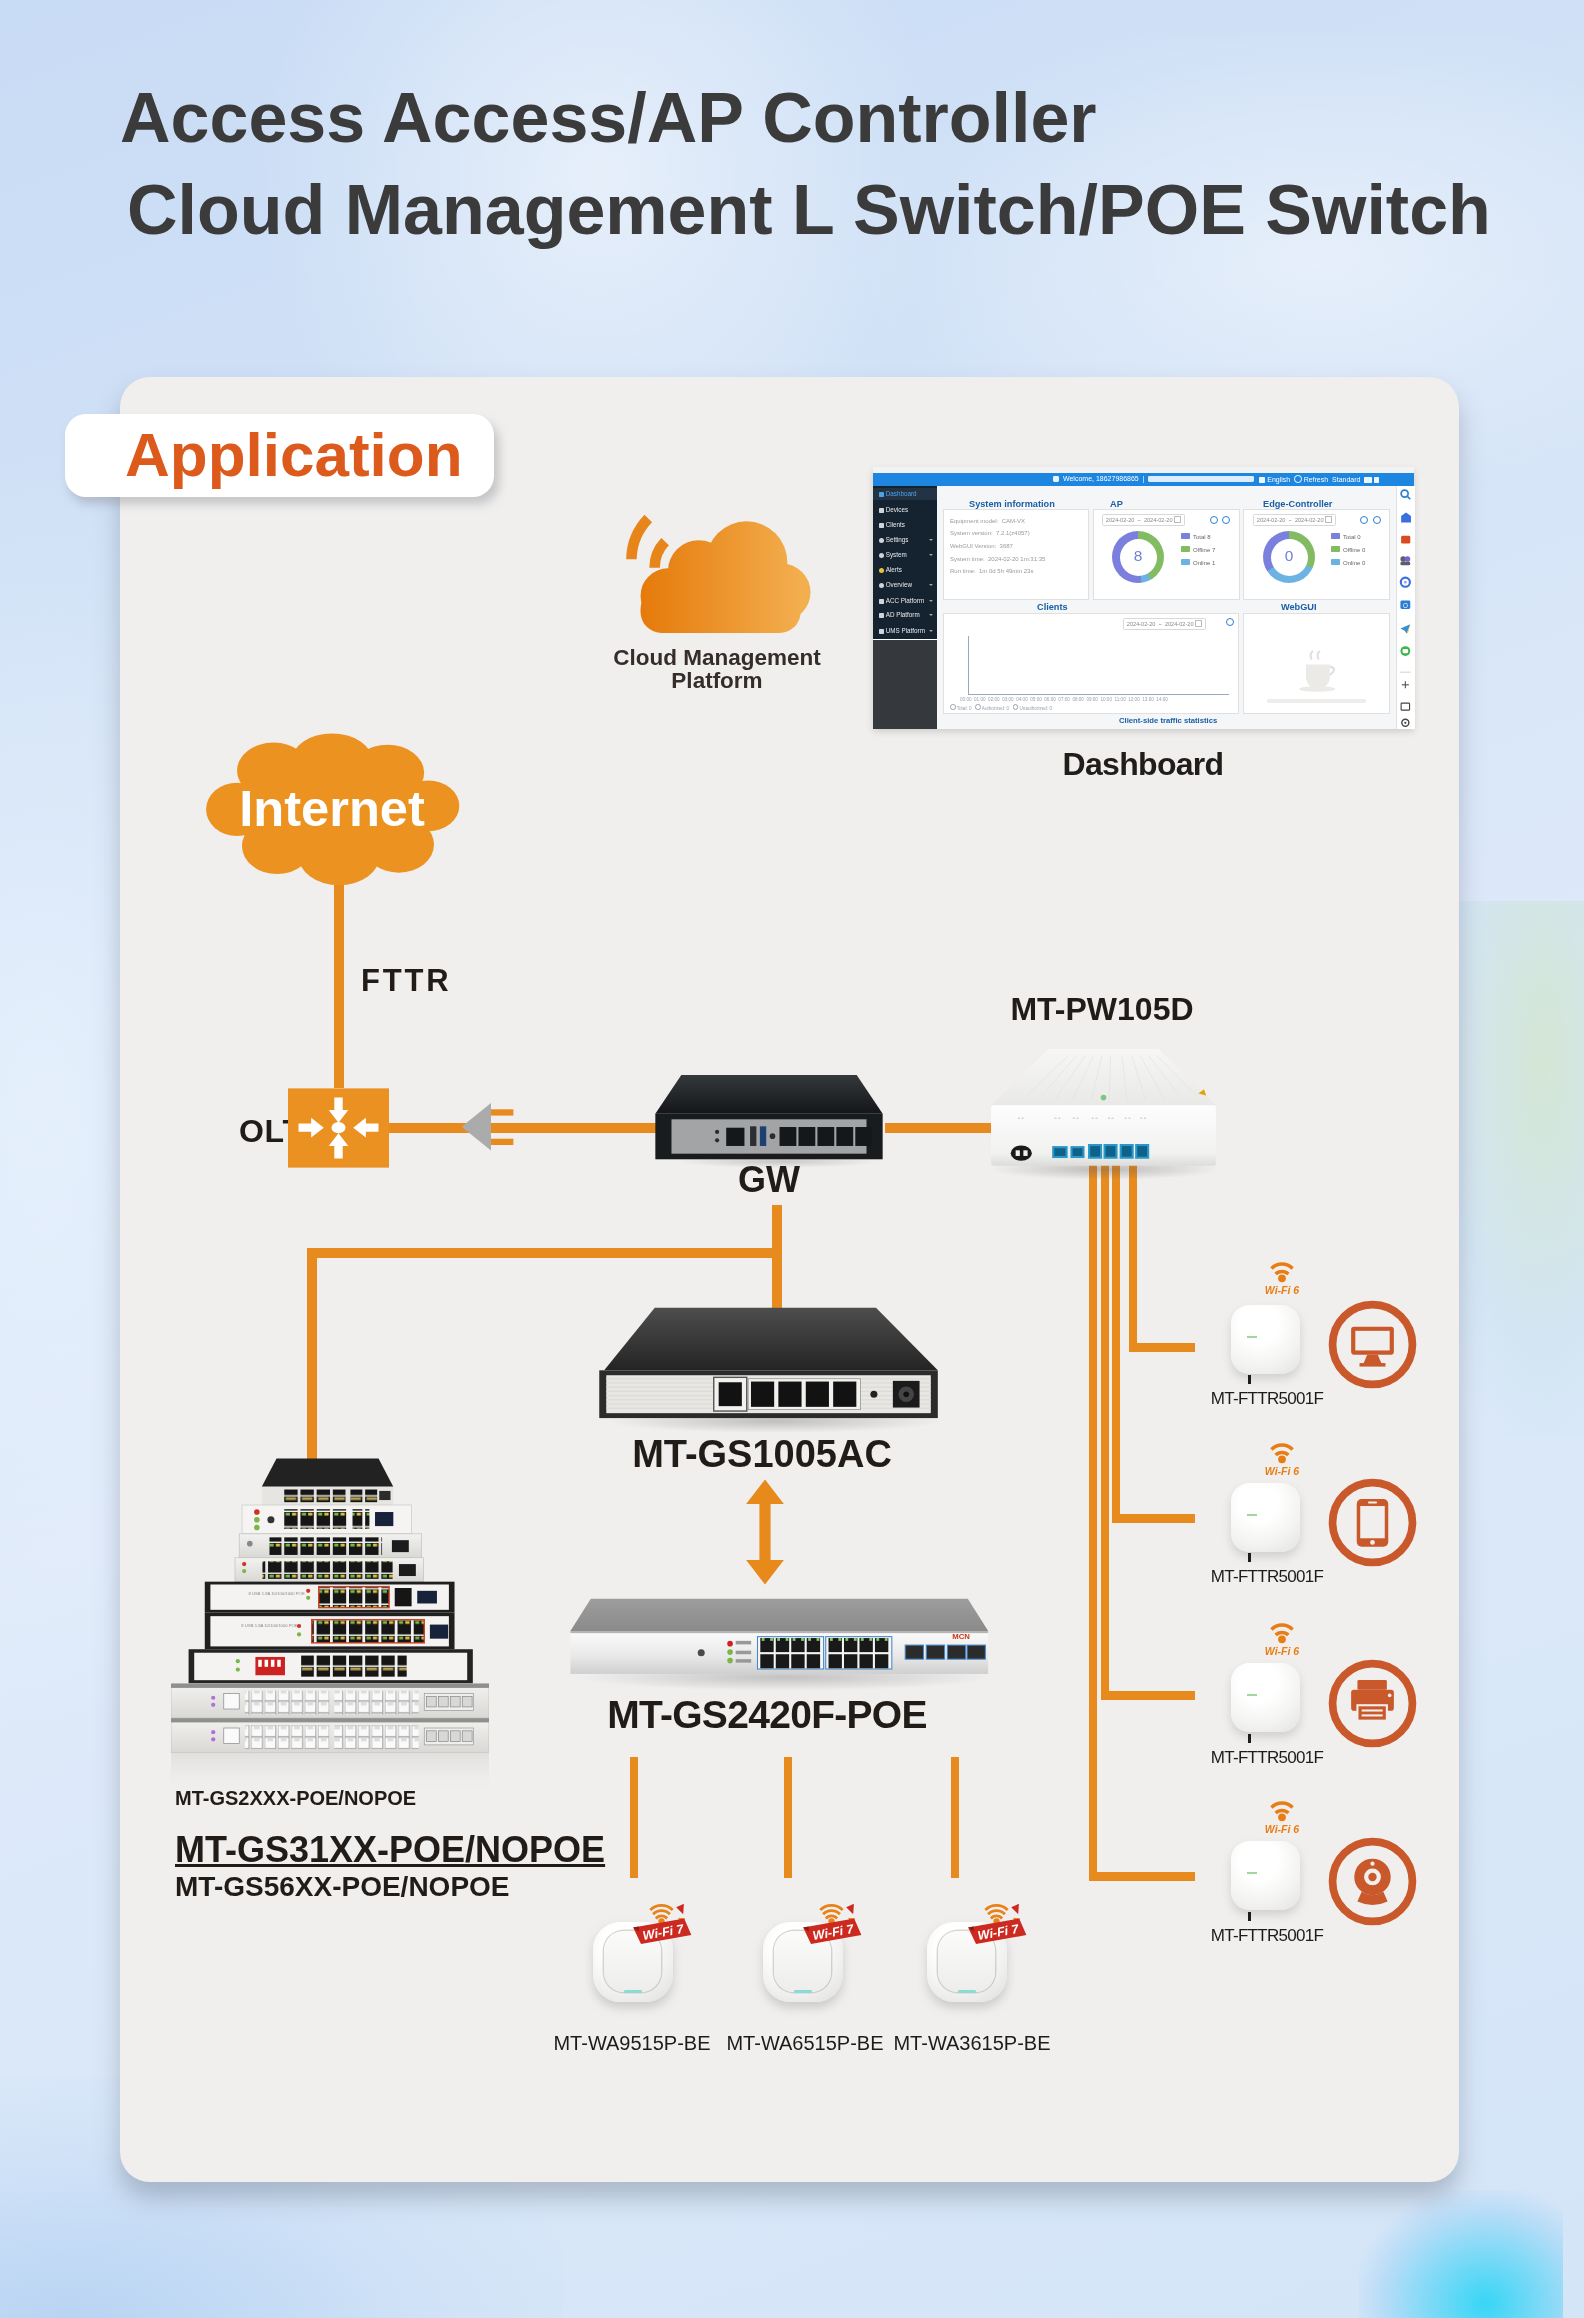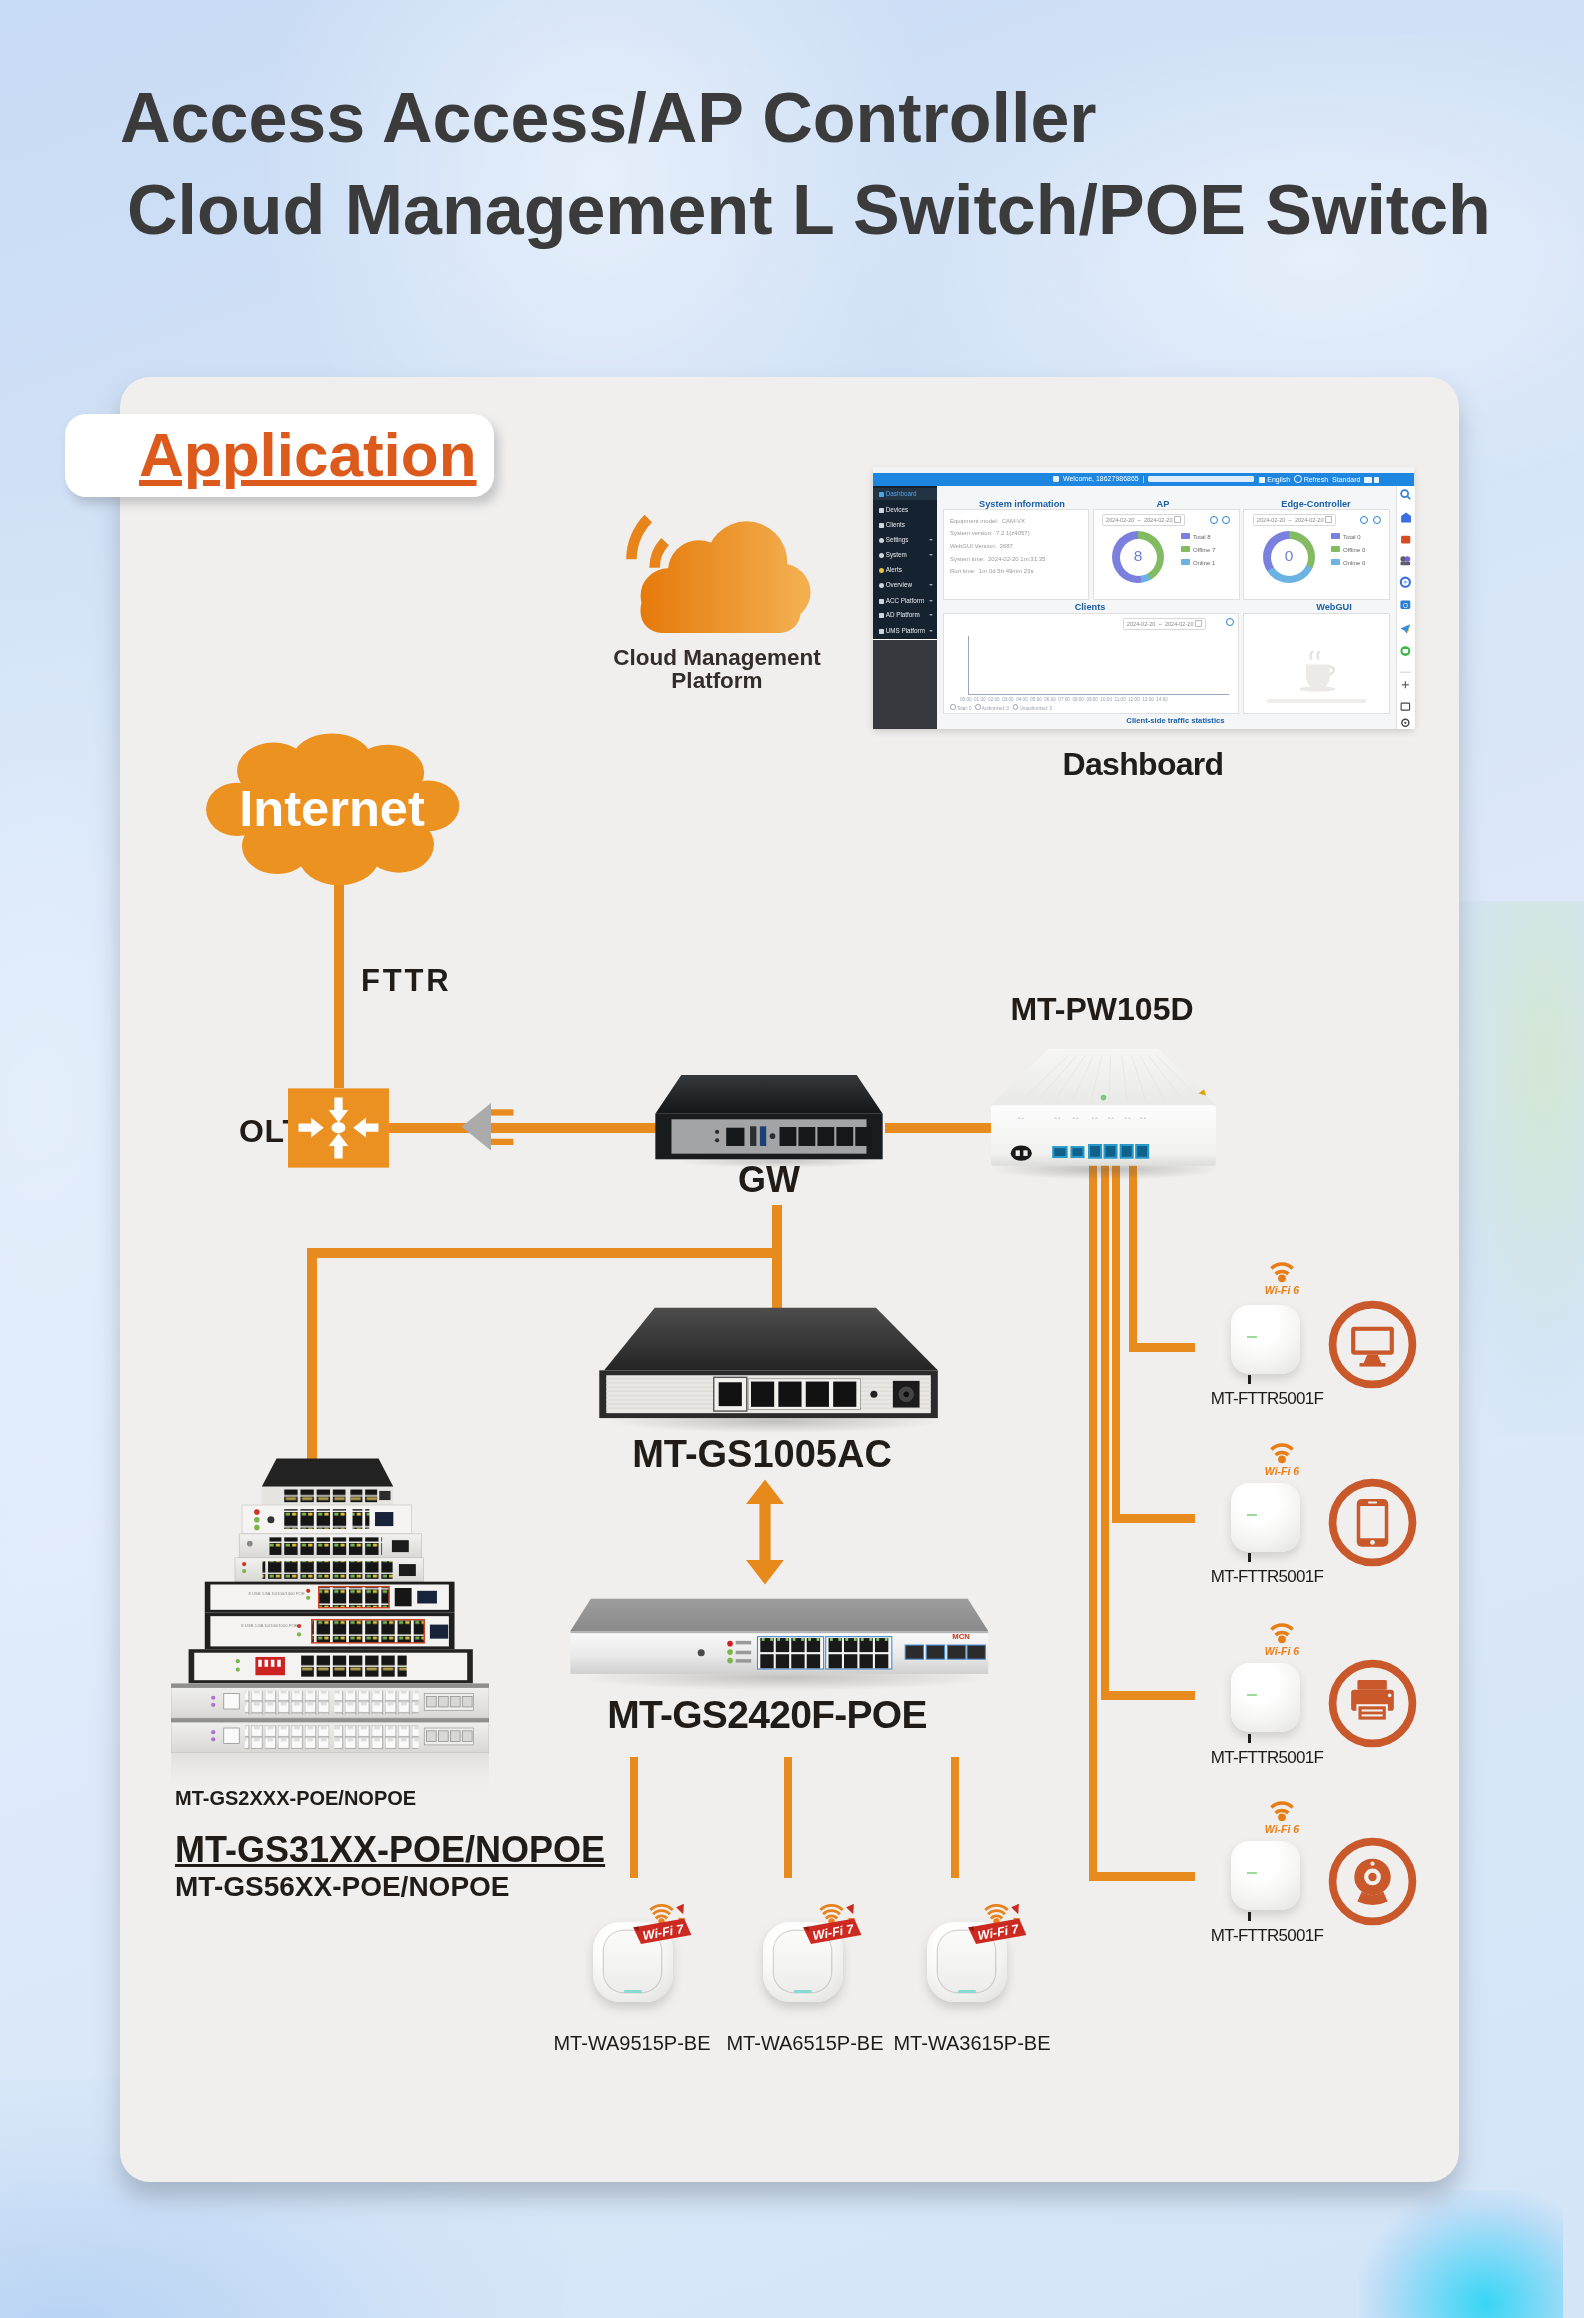--- a/index.html
+++ b/index.html
@@ -11,38 +11,38 @@
 #bgs2{left:-246px;top:422px;width:634px;height:1338px;background:radial-gradient(ellipse at 45% 50%,rgba(240,247,255,.55),rgba(240,247,255,0) 68%);}
 #bgs3{left:1422px;top:901px;width:162px;height:535px;background:radial-gradient(ellipse at 75% 30%,rgba(203,228,182,.55),rgba(188,220,228,.28) 55%,rgba(200,225,240,0) 78%);}
 #bgs4{left:1359px;top:2190px;width:204px;height:129px;background:radial-gradient(ellipse at 62% 88%,rgba(47,213,246,.95),rgba(120,200,245,.3) 58%,rgba(120,200,245,0) 75%);}
 #bgs5{left:-141px;top:2077px;width:704px;height:317px;background:radial-gradient(ellipse at 30% 80%,rgba(170,203,241,.7),rgba(190,215,245,.22) 55%,rgba(255,255,255,0) 78%);}
 #bgs6{left:810px;top:35px;width:845px;height:493px;background:radial-gradient(ellipse at 60% 45%,rgba(255,255,255,.45),rgba(255,255,255,0) 65%);}
 
 .title{left:120px;color:#3b3b3b;font-weight:bold;font-size:70px;letter-spacing:0px;white-space:nowrap;}
 
 #panel{left:120px;top:377px;width:1339px;height:1805px;background:#f0efee;border-radius:30px;box-shadow:0 15.5px 25px rgba(100,110,125,.38);}
 #badge{left:65px;top:414px;width:429px;height:83px;background:#fff;border-radius:21px;box-shadow:4.2px 7px 10px rgba(120,120,130,.35);}
-#badge span{position:absolute;left:74px;top:5px;font-size:62px;font-weight:bold;color:#dd5a1d;text-decoration:underline;}
+#badge span{position:absolute;left:60px;top:5px;font-size:62px;font-weight:bold;color:#dd5a1d;}
 .lbl{position:absolute;color:#221c18;font-weight:bold;white-space:nowrap;}
 .line{position:absolute;background:#e88b1e;}
 .ctr{text-align:center;transform:translateX(-50%);}
 .ap7{position:absolute;width:80px;height:80px;border-radius:27px;background:radial-gradient(circle at 40% 30%,#ffffff 30%,#f0f0ee 65%,#dededb);box-shadow:0 5.6px 10px rgba(140,140,140,.35);}
 .ap7 i{position:absolute;left:11.3px;top:9.2px;width:57px;height:61px;border-radius:20px;background:linear-gradient(180deg,#fbfbfa,#ededeb);box-shadow:0 0 0 1.4px rgba(165,165,160,.45);}
 .ap7 b{position:absolute;left:31px;top:68px;width:17.6px;height:2.8px;border-radius:1.4px;background:#8adbd4;}
 .ap6{position:absolute;width:69px;height:69px;border-radius:18.3px;background:radial-gradient(circle at 40% 28%,#ffffff 30%,#f3f3f1 65%,#e2e2df);box-shadow:0 5px 8.4px rgba(140,140,140,.3);}
 .ap6::after{content:"";position:absolute;left:15.5px;top:31px;width:10px;height:2.1px;background:#9fd89a;}
 .stem{position:absolute;width:2.8px;height:9.2px;background:#1c1c1c;}
 #dash{left:873px;top:467px;width:541px;height:262px;background:#ffffff;box-shadow:0 2.8px 7px rgba(0,0,0,.15);}
 #dash .tb{font-size:7px;color:#ffffff;white-space:nowrap;}
 #dash .sbi{left:5.6px;font-size:6.3px;color:#e8eaec;white-space:nowrap;}
 #dash .sbi span{font-size:5.6px;margin-right:2.1px;color:#cfd4d8;}
 #dash .sbi i{position:absolute;right:-51px;font-style:normal;color:#aab;}
 #dash .sbi{width:56px;}
 #dash .sbi i{right:1.4px;}
-#dash .dtt{font-size:9.2px;font-weight:bold;color:#1b5fa5;text-align:center;}
+#dash .dtt{font-size:9.2px;font-weight:bold;color:#1b5fa5;}
 #dash .card{background:#ffffff;border:0.7px solid #e0e0e0;}
 #dash .sit{font-size:6px;color:#9a9a9a;white-space:nowrap;}
 #dash .dinp{font-size:5.6px;color:#8a8a8a;border:0.7px solid #d8d8d8;border-radius:1.4px;padding:1.4px 2.8px;background:#fff;white-space:nowrap;}
 #dash .dic{font-size:6.3px;color:#2a7fd4;}
 #dash .donut{width:52px;height:52px;border-radius:50%;}
 #dash .donut::after{content:"";position:absolute;left:7.7px;top:7.7px;width:37px;height:37px;border-radius:50%;background:#fff;}
 #dash .dnum{width:24px;text-align:center;font-size:15.5px;color:#6f7fd8;}
 #dash .leg{font-size:6px;color:#666;}
 #dash .leg b{display:inline-block;width:9.2px;height:6.3px;margin-right:2.8px;border-radius:0.7px;}
 #dash .xt{font-size:4.6px;color:#99a2b2;white-space:nowrap;}

